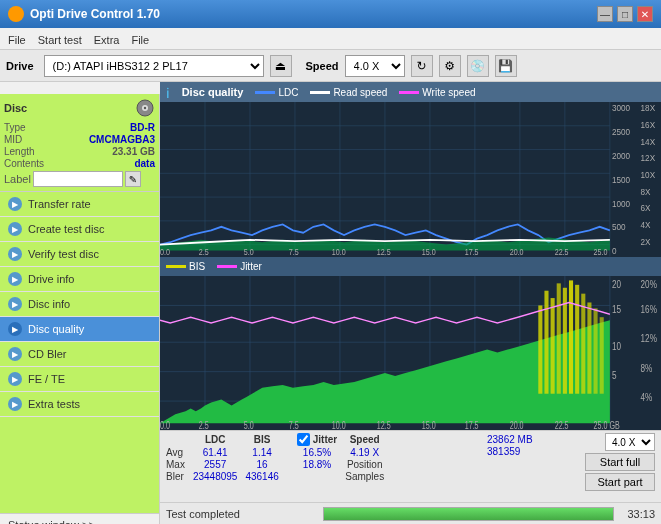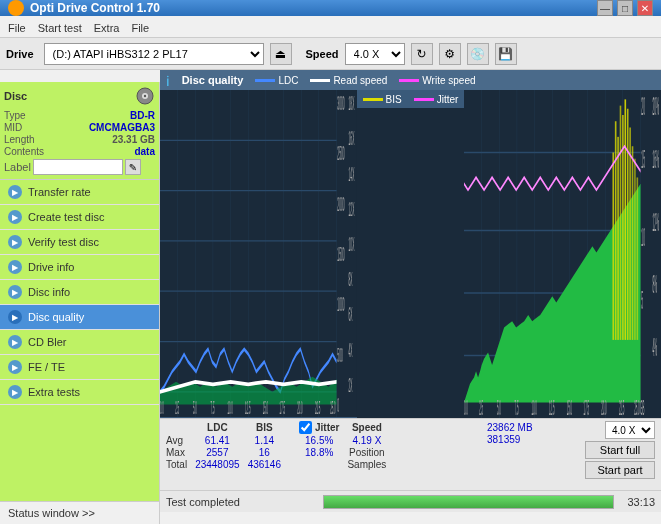--- a/index.html
+++ b/index.html
@@ -13,21 +13,21 @@
     }
 
     
     .title-bar {
       background: linear-gradient(to bottom, #4a90d9, #2a6fba);
       color: white;
       display: flex;
       align-items: center;
       justify-content: space-between;
       padding: 4px 8px;
-      height: 16px;
+      height: 28px;
     }
     .title-bar-left {
       display: flex;
       align-items: center;
       gap: 6px;
       font-size: 12px;
       font-weight: bold;
     }
     .title-bar-icon {
       width: 16px;
@@ -252,20 +252,21 @@
     .legend-color {
       width: 20px;
       height: 3px;
       display: inline-block;
     }
 
     
     .charts-container {
       flex: 1;
       display: flex;
+      flex-direction: column;
     }
 
     
     .upper-chart {
       flex: 1;
       position: relative;
       border-bottom: 1px solid #3a5a7a;
     }
 
     
@@ -669,21 +670,21 @@
             </tr>
             <tr>
               <td class="label">Max</td>
               <td>2557</td>
               <td>16</td>
               <td></td>
               <td>18.8%</td>
               <td style="color:#333;">Position</td>
             </tr>
             <tr>
-              <td class="label">Total</td>
+              <td class="label">Bler</td>
               <td>23448095</td>
               <td>436146</td>
               <td></td>
               <td></td>
               <td style="color:#333;">Samples</td>
             </tr>
           </tbody>
         </table>
       </div>
       <div style="display:flex;flex-direction:column;font-size:10px;gap:1px;min-width:90px;">

